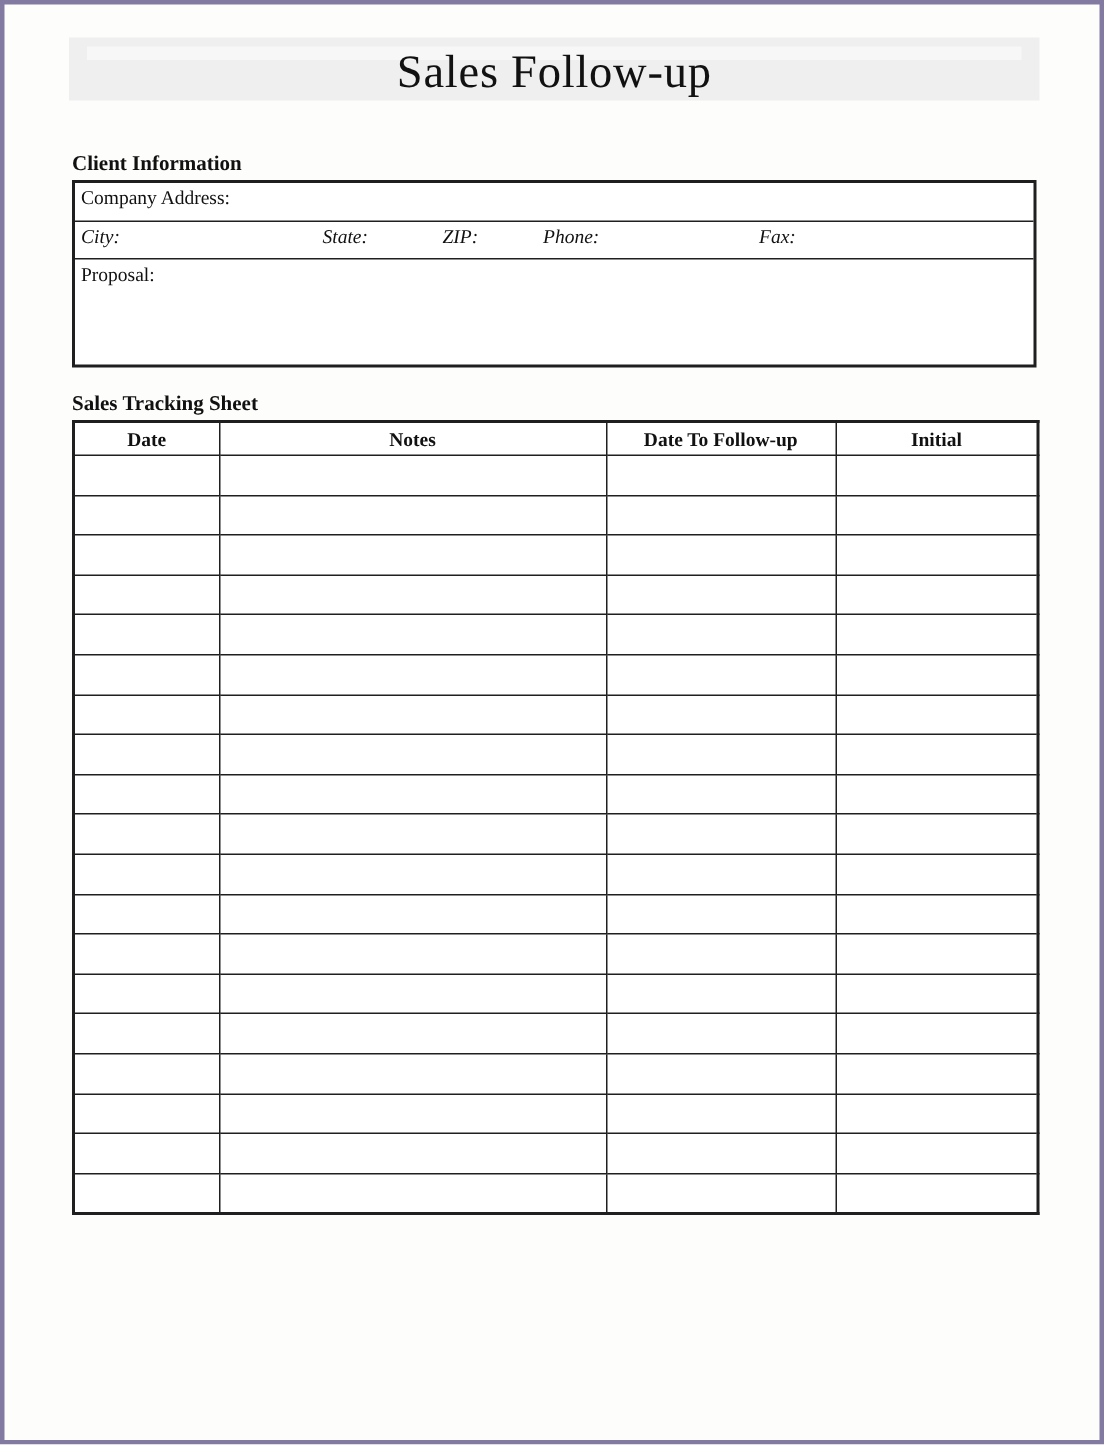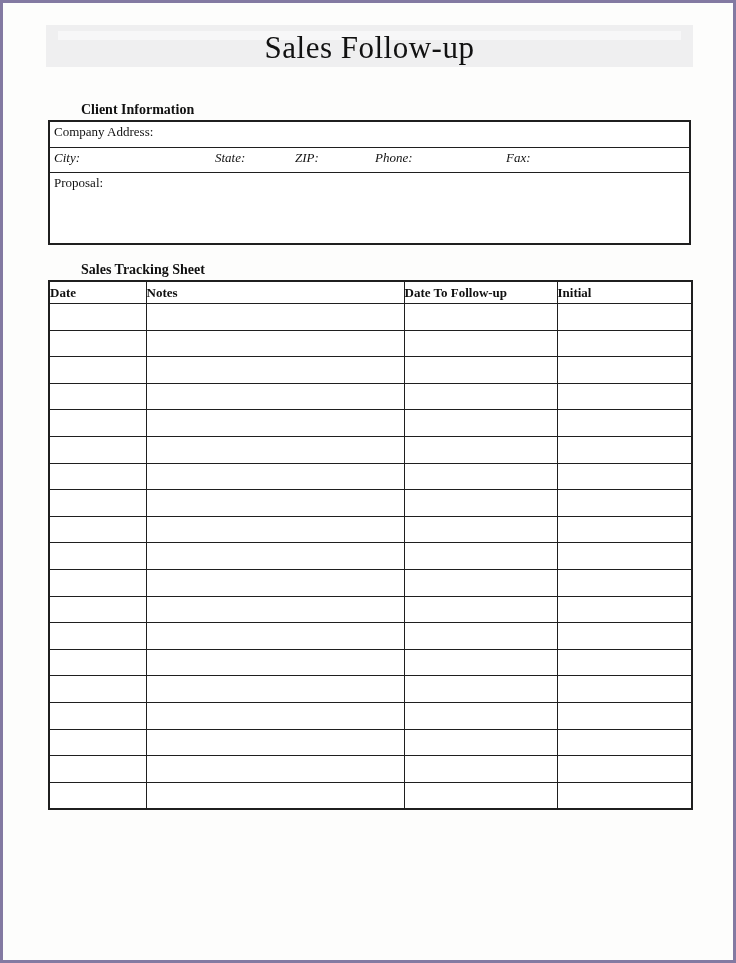--- a/index.html
+++ b/index.html
@@ -39,21 +39,20 @@
   }
 
   
   .section-heading {
     position: absolute;
     left: 45px;
     font-size: 14px;
     font-weight: bold;
     line-height: 15px;
     white-space: nowrap;
-    margin-left: 33px;
   }
   .ci-heading { top: 99px; }
   .st-heading { top: 259px; }
 
   
   .ci-box {
     position: absolute;
     left: 45px; top: 117px;
     width: 643px; height: 125px;
     box-sizing: border-box;
@@ -89,21 +88,21 @@
     border: 2px solid var(--rule, #1f1f1f);
   }
   .tracking-table th, .tracking-table td {
     border: 1px solid var(--rule, #1f1f1f);
     padding: 0;
   }
   .tracking-table th {
     height: 21px;
     font-size: 13px;
     font-weight: bold;
-    text-align: left;
+    text-align: center;
     vertical-align: middle;
   }
   .tracking-table td {
     height: 25.6px;
   }
 </style>
 </head>
 <body>
 
 <div class="page">
@@ -116,21 +115,21 @@
   <div class="section-heading ci-heading">Client Information</div>
 
   <div class="ci-box">
     <div class="ci-row r2">
       <span class="lbl" style="left:4px">Company Address:</span>
     </div>
     <div class="ci-row r3">
       <span class="lbl" style="left:4px">City:</span>
       <span class="lbl" style="left:165px">State:</span>
       <span class="lbl" style="left:245px">ZIP:</span>
-      <span class="lbl" style="left:325px">Phone:</span>
+      <span class="lbl" style="left:312px">Phone:</span>
       <span class="lbl" style="left:456px">Fax:</span>
     </div>
     <div class="ci-row r5">
       <span class="lbl" style="left:4px">Proposal:</span>
     </div>
   </div>
 
   <div class="section-heading st-heading">Sales Tracking Sheet</div>
 
   <table class="tracking-table">

